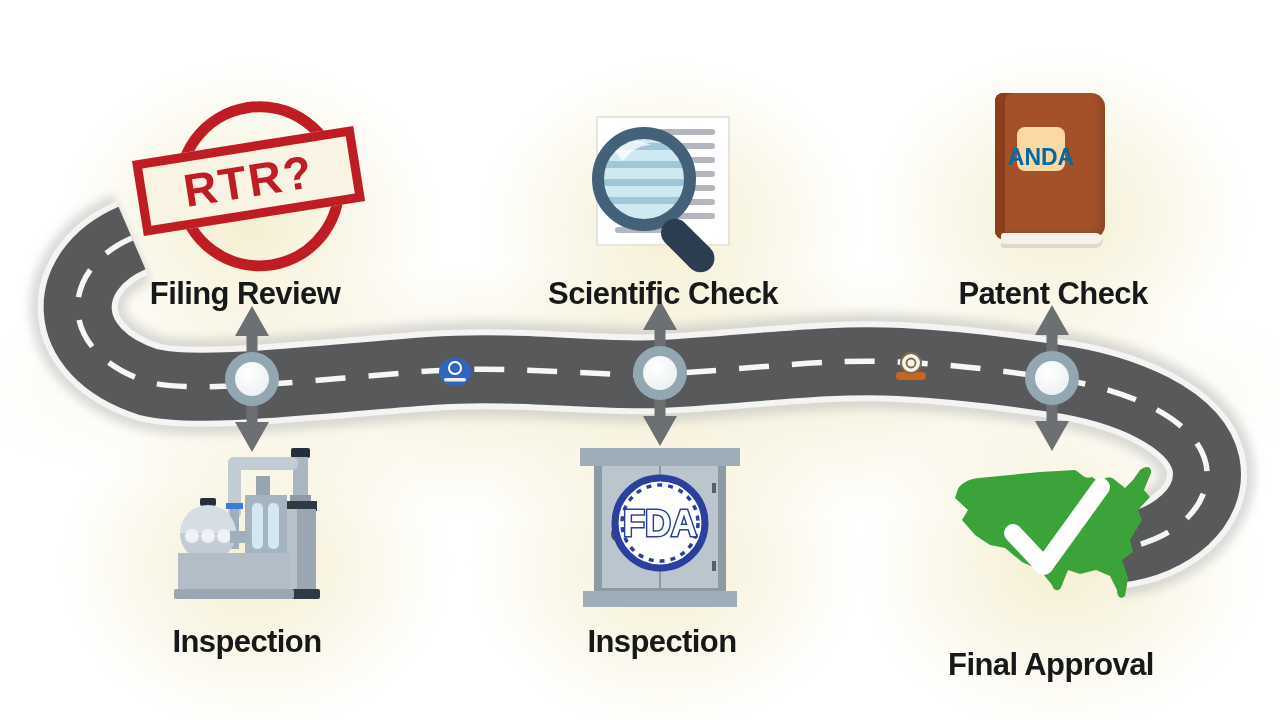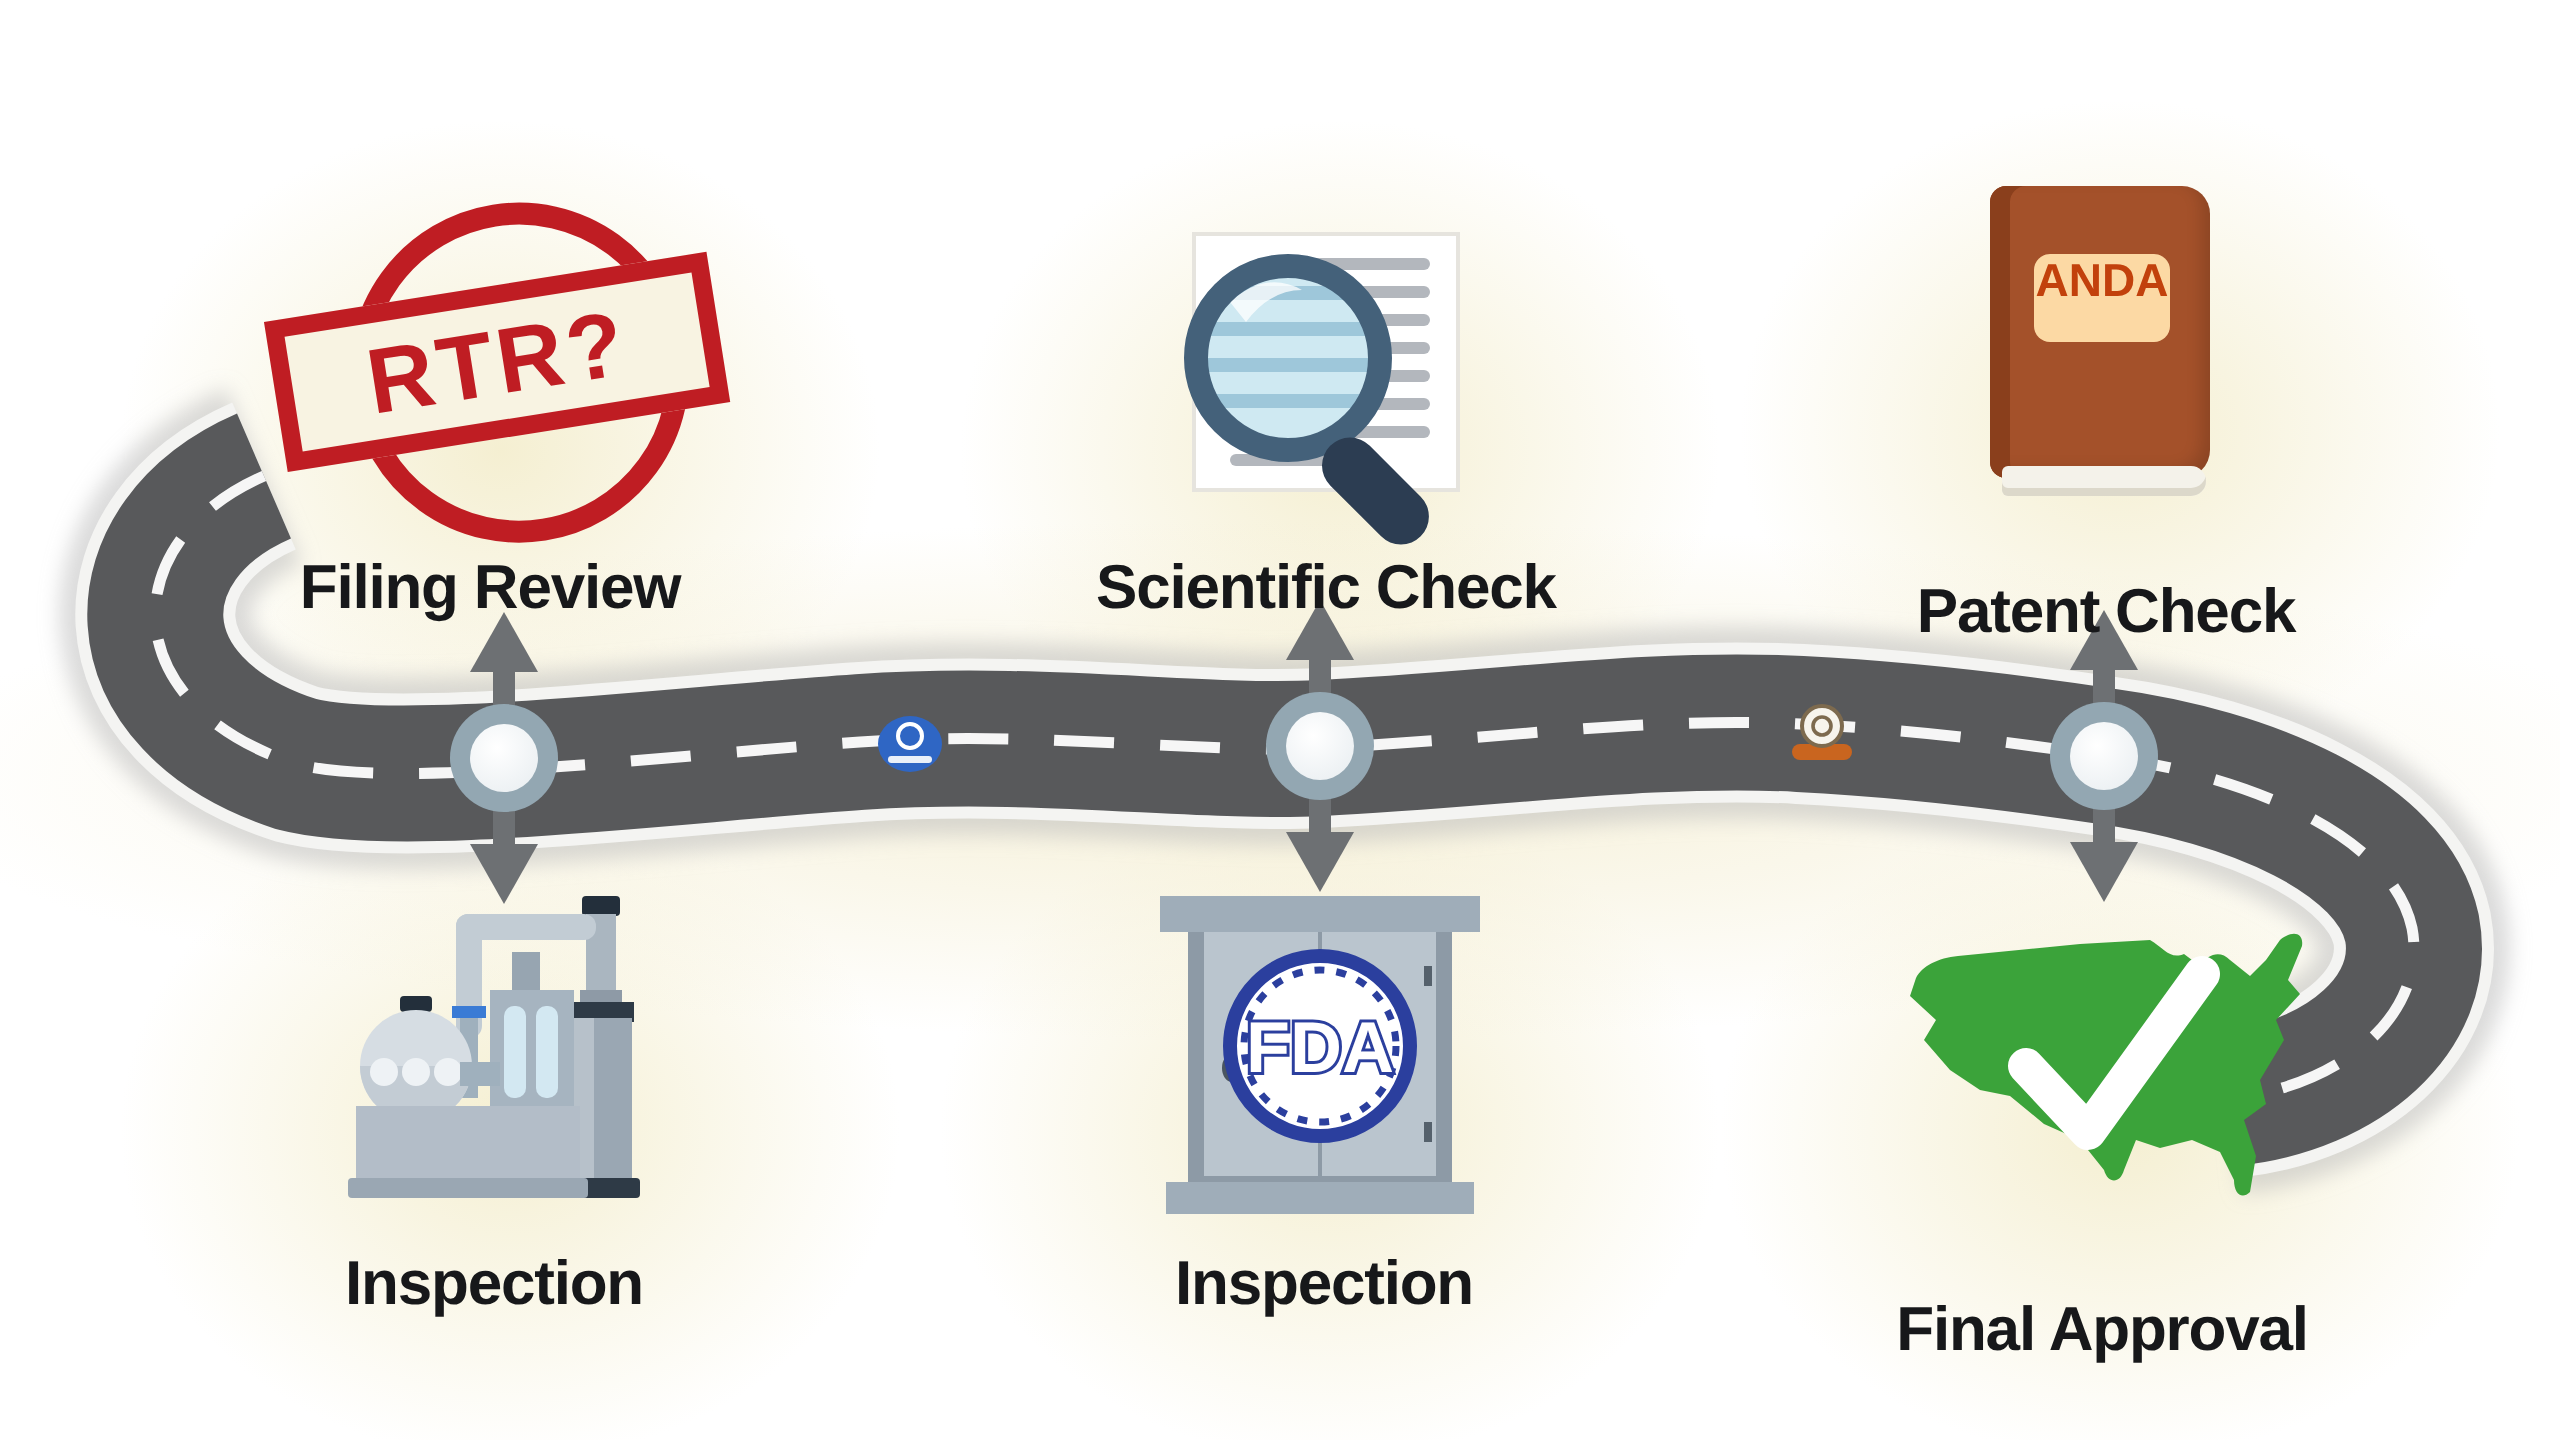--- a/index.html
+++ b/index.html
@@ -10,22 +10,22 @@
   .label{position:absolute;transform:translateX(-50%);font-weight:700;font-size:31px;
          color:#17181a;letter-spacing:-0.6px;white-space:nowrap;text-align:center;}
   .stamp-wrap{position:absolute;left:148px;top:95px;width:200px;height:165px;transform:rotate(-9deg);}
   .stamp-circle{position:absolute;left:25px;top:8px;width:148px;height:148px;border:11px solid #bf1d23;border-radius:50%;}
   .stamp-rect{position:absolute;left:-12px;top:48px;width:206px;height:58px;border:9px solid #bf1d23;
               background:#f8f3e2;display:flex;align-items:center;justify-content:center;}
   .stamp-text{font-weight:700;font-size:46px;color:#bf1d23;letter-spacing:2px;font-family:"Liberation Sans",sans-serif;}
   .book{position:absolute;left:995px;top:93px;width:110px;height:158px;}
   .book-body{position:absolute;left:0;top:0;width:110px;height:146px;background:#a4512a;
              border-radius:8px 14px 14px 8px;box-shadow:inset 10px 0 0 #8a3f1c, inset -4px -4px 8px rgba(0,0,0,.15);}
-  .book-label{position:absolute;left:22px;top:34px;width:68px;height:44px;background:#fcd9a4;border-radius:8px;
-              display:flex;align-items:flex-start;justify-content:center;font-weight:700;font-size:23px;color:#c2410c;}
+  .book-label{position:absolute;left:22px;top:34px;width:48px;height:44px;background:#fcd9a4;border-radius:8px;
+              display:flex;align-items:flex-end;justify-content:center;font-weight:700;font-size:23px;color:#0369a1;}
   .book-pages{position:absolute;left:6px;top:140px;width:102px;height:15px;background:#f4f2ea;
               border-radius:4px 10px 10px 4px;box-shadow:inset 0 -4px 0 #dcd8ca;}
 </style>
 </head>
 <body>
 
 <div id="stage">
 
   <div class="glow" style="left:60px;top:60px;width:380px;height:330px;background:radial-gradient(closest-side,rgba(244,238,207,.95),rgba(244,238,207,0));"></div>
   <div class="glow" style="left:480px;top:60px;width:380px;height:330px;background:radial-gradient(closest-side,rgba(244,238,207,.95),rgba(244,238,207,0));"></div>
@@ -192,18 +192,18 @@
          C 159 17 165 15 170 20 L 180 28 L 188 20 L 195 10
          C 201 5 207 6 206 13 L 199 30 L 205 37 L 193 50 L 197 60 L 185 80 L 188 92
          L 177 100 L 183 118 L 180 136 C 176 140 172 137 172 130 L 165 116 L 151 110
          L 135 114 L 123 110 L 117 125 C 115 132 109 132 107 125 L 95 110 L 77 102
          L 60 88 L 45 85 L 30 75 L 17 60 L 23 50 L 10 38 Z"></path>
     <path d="M 68 73 L 99 106 L 156 27" fill="none" stroke="#ffffff" stroke-width="18" stroke-linecap="round" stroke-linejoin="round"></path>
   </svg>
 
   <div class="label" style="left:245px;top:276px;">Filing Review</div>
   <div class="label" style="left:663px;top:276px;">Scientific Check</div>
-  <div class="label" style="left:1053px;top:288px;">Patent Check</div>
+  <div class="label" style="left:1053px;top:276px;">Patent Check</div>
   <div class="label" style="left:247px;top:624px;">Inspection</div>
   <div class="label" style="left:662px;top:624px;">Inspection</div>
   <div class="label" style="left:1051px;top:647px;">Final Approval</div>
 
 </div>
 
 </body></html>

